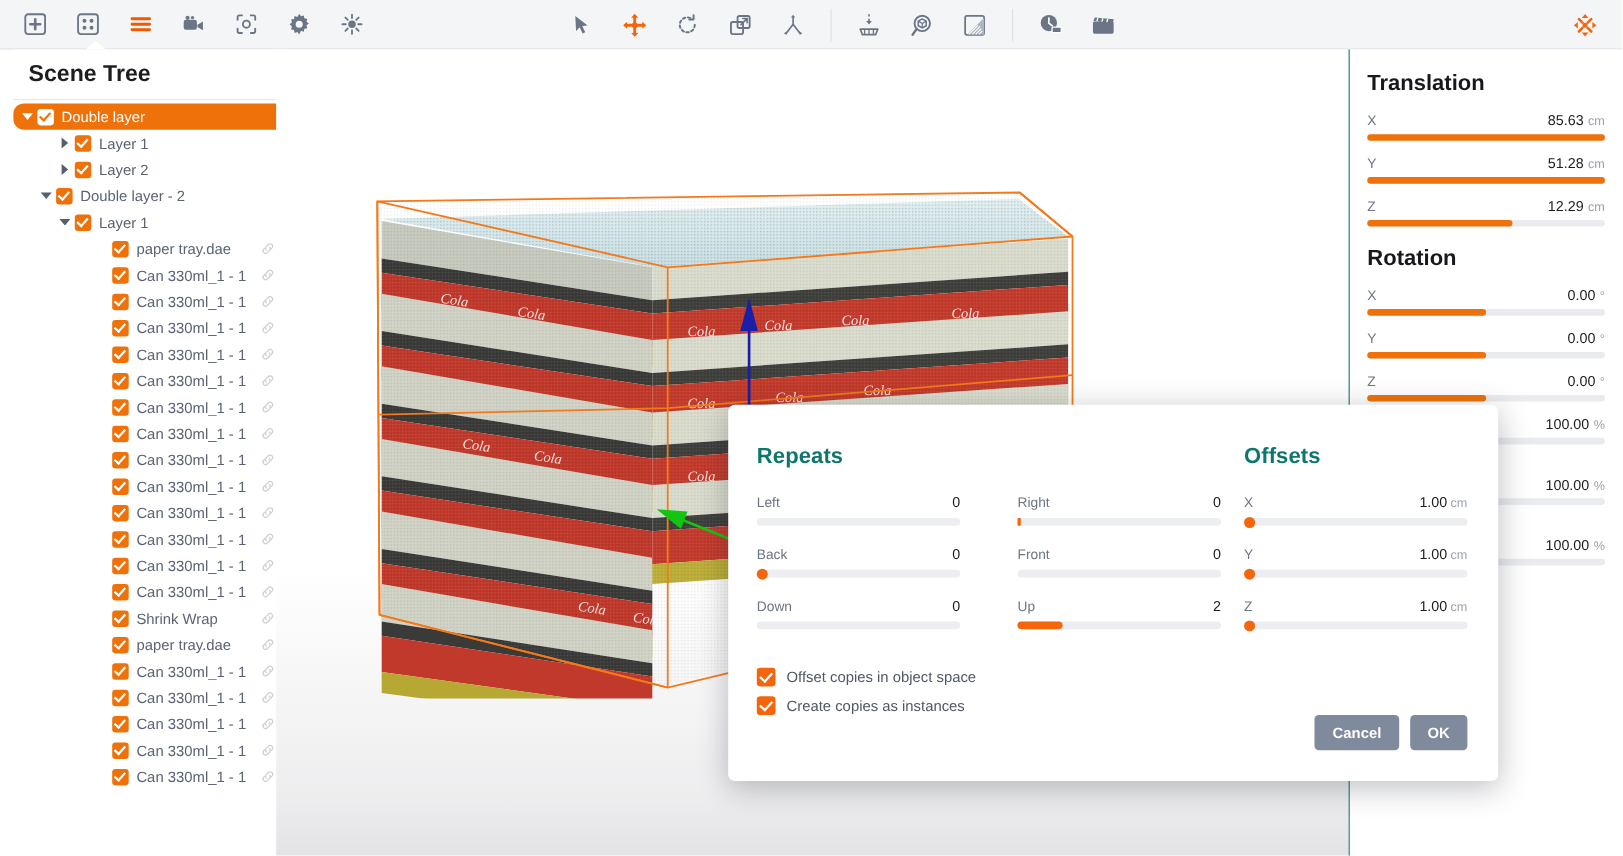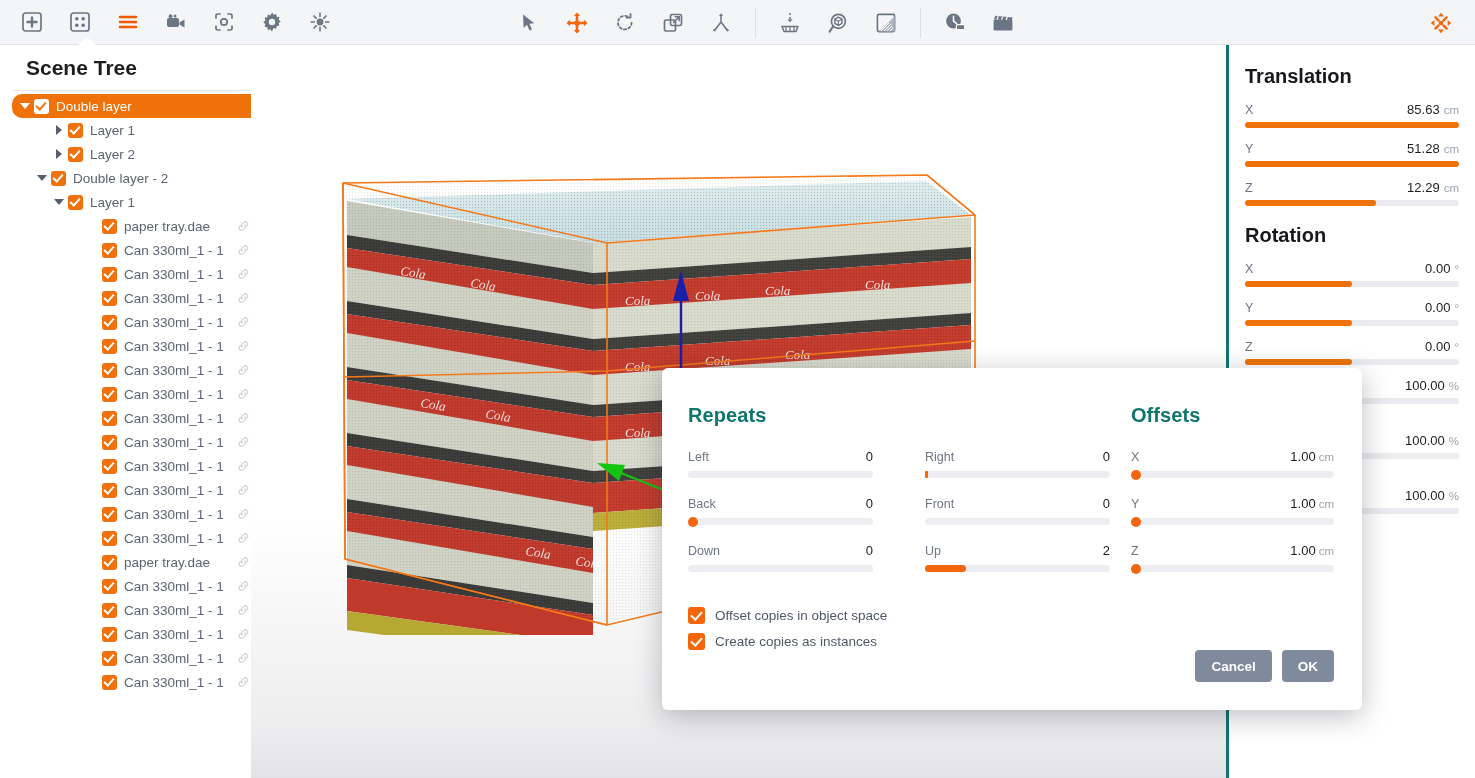--- a/index.html
+++ b/index.html
@@ -100,21 +100,21 @@
     position: absolute; left: 0; bottom: 0; width: 100%; height: 260px;
     background: linear-gradient(to bottom, rgba(255,255,255,0) 0%, rgba(232,232,234,.75) 78%, rgba(224,224,228,.9) 100%);
   }
   .pallet {
     position: absolute; left: 74px; top: 120px; width: 660px; height: 460px;
   }
 
   
   .rightpanel {
     position: absolute; left: 1226px; top: 45px; width: 249px; height: 733px;
-    background: #ffffff; border-left: 3px solid #0f766e;
+    background: #ffffff; border-left: 1px solid #0f766e;
     padding: 12px 16px 0 16px; overflow: hidden;
   }
   .rp-heading {
     font-size: 20px; font-weight: bold; color: #16181c;
     margin: 8px 0 14px 0;
   }
   .rp-row { margin-bottom: 13px; }
   .rp-line {
     display: flex; align-items: baseline; justify-content: space-between;
     font-size: 12.5px; margin-bottom: 5px;
@@ -478,20 +478,29 @@
           <span class="tree-label">Can 330ml_1 - 1</span>
           <span class="linkicon"><svg viewBox="0 0 16 16" width="15" height="14">
               <path d="M6.4 9.6a2.6 2.6 0 010-3.7l2.1-2.1a2.6 2.6 0 013.7 3.7l-1 1" fill="none" stroke="#8e97a5" stroke-width="1.3" stroke-linecap="round"></path>
               <path d="M9.6 6.4a2.6 2.6 0 010 3.7l-2.1 2.1a2.6 2.6 0 01-3.7-3.7l1-1" fill="none" stroke="#8e97a5" stroke-width="1.3" stroke-linecap="round"></path>
             </svg></span>
         </div>
         <div class="tree-row" style="padding-left: 74px;">
           <span class="caret none"></span>
           <span class="chk"></span>
           <span class="tree-label">Can 330ml_1 - 1</span>
+          <span class="linkicon"><svg viewBox="0 0 16 16" width="15" height="14">
+              <path d="M6.4 9.6a2.6 2.6 0 010-3.7l2.1-2.1a2.6 2.6 0 013.7 3.7l-1 1" fill="none" stroke="#8e97a5" stroke-width="1.3" stroke-linecap="round"></path>
+              <path d="M9.6 6.4a2.6 2.6 0 010 3.7l-2.1 2.1a2.6 2.6 0 01-3.7-3.7l1-1" fill="none" stroke="#8e97a5" stroke-width="1.3" stroke-linecap="round"></path>
+            </svg></span>
+        </div>
+        <div class="tree-row" style="padding-left: 74px;">
+          <span class="caret none"></span>
+          <span class="chk"></span>
+          <span class="tree-label">Shrink Wrap</span>
           <span class="linkicon"><svg viewBox="0 0 16 16" width="15" height="14">
               <path d="M6.4 9.6a2.6 2.6 0 010-3.7l2.1-2.1a2.6 2.6 0 013.7 3.7l-1 1" fill="none" stroke="#8e97a5" stroke-width="1.3" stroke-linecap="round"></path>
               <path d="M9.6 6.4a2.6 2.6 0 010 3.7l-2.1 2.1a2.6 2.6 0 01-3.7-3.7l1-1" fill="none" stroke="#8e97a5" stroke-width="1.3" stroke-linecap="round"></path>
             </svg></span>
         </div>
         <div class="tree-row" style="padding-left: 74px;">
           <span class="caret none"></span>
           <span class="chk"></span>
           <span class="tree-label">paper tray.dae</span>
           <span class="linkicon"><svg viewBox="0 0 16 16" width="15" height="14">

